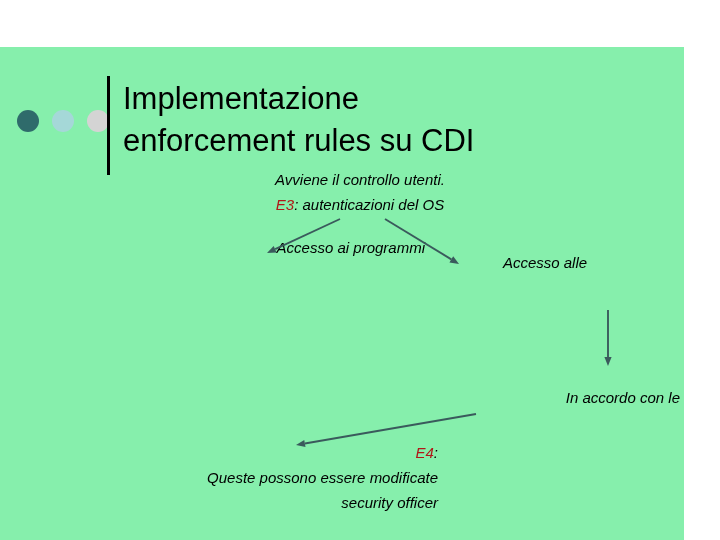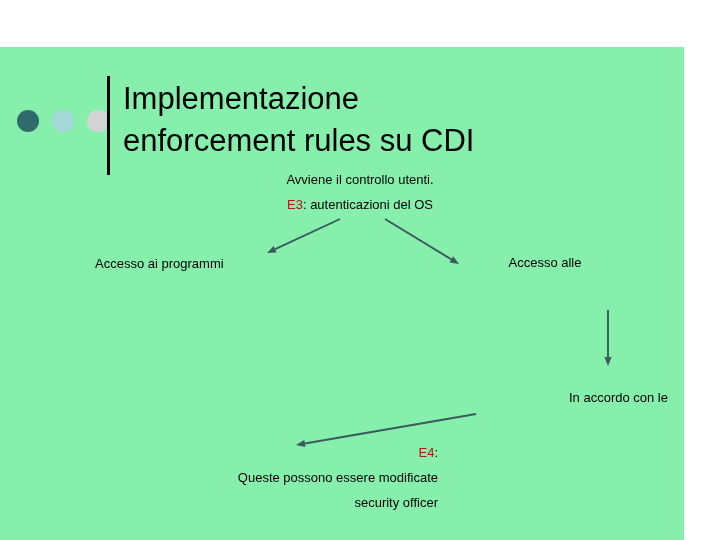--- a/index.html
+++ b/index.html
@@ -51,45 +51,46 @@
     font-size: 31px;
     line-height: 42px;
     color: #000000;
     white-space: pre-line;
   }
 
   
   .txt {
     position: absolute;
     color: #000000;
-    font-size: 13px;
+    font-size: 15px;
     line-height: 25px;
+    font-style: italic;
   }
   .red { color: #b01818; }
 
   #subtitle {
     left: 120px;
     top: 120px;
     width: 480px;
     text-align: center;
   }
   #lbl-programmi {
     left: 95px;
-    top: 204px;
+    top: 188px;
     width: 330px;
-    text-align: left;
+    text-align: right;
   }
   #lbl-transazioni {
     left: 410px;
     top: 203px;
     width: 270px;
     text-align: center;
   }
   #lbl-accordo {
-    left: 408px;
+    left: 420px;
     top: 338px;
     width: 260px;
     text-align: right;
   }
   #lbl-e4 {
     left: 38px;
     top: 393px;
     width: 400px;
     text-align: right;
   }

